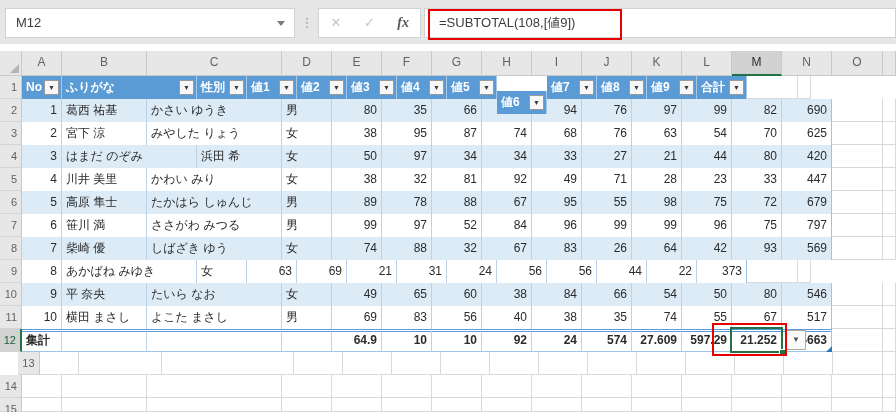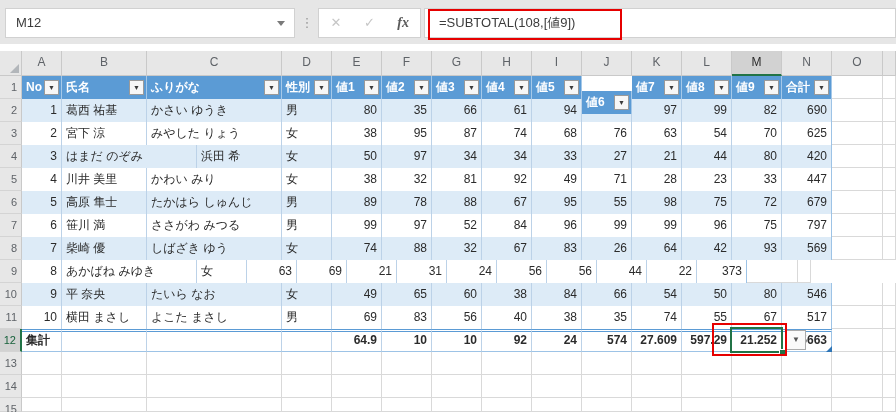--- a/index.html
+++ b/index.html
@@ -111,21 +111,20 @@
         <div class="chdr" style="width: 50px;">K</div>
         <div class="chdr" style="width: 50px;">L</div>
         <div class="chdr sel" style="width: 50px;">M</div>
         <div class="chdr" style="width: 50px;">N</div>
         <div class="chdr" style="width: 51px;">O</div>
         <div class="chdr" style="width: 13px;"></div>
       </div>
       <div class="grow" style="height: 23px;">
         <div class="rhdr">1</div>
         <div class="cell th" style="width: 40px;"><span>No</span><div class="fbtnflt">▼</div></div>
-        <div class="cell th" style="width: 85px;"><span>氏名</span><div class="fbtnflt">▼</div></div>
         <div class="cell th" style="width: 135px;"><span>ふりがな</span><div class="fbtnflt">▼</div></div>
         <div class="cell th" style="width: 50px;"><span>性別</span><div class="fbtnflt">▼</div></div>
         <div class="cell th" style="width: 50px;"><span>値1</span><div class="fbtnflt">▼</div></div>
         <div class="cell th" style="width: 50px;"><span>値2</span><div class="fbtnflt">▼</div></div>
         <div class="cell th" style="width: 50px;"><span>値3</span><div class="fbtnflt">▼</div></div>
         <div class="cell th" style="width: 50px;"><span>値4</span><div class="fbtnflt">▼</div></div>
         <div class="cell th" style="width: 50px;"><span>値5</span><div class="fbtnflt">▼</div></div>
         <div class="cell th" style="width: 50px; margin-top: 15px;"><span>値6</span><div class="fbtnflt">▼</div></div>
         <div class="cell th" style="width: 50px;"><span>値7</span><div class="fbtnflt">▼</div></div>
         <div class="cell th" style="width: 50px;"><span>値8</span><div class="fbtnflt">▼</div></div>
@@ -335,21 +334,21 @@
         <div class="cell tc ar" style="width: 50px;">92</div>
         <div class="cell tc ar" style="width: 50px;">24</div>
         <div class="cell tc ar" style="width: 50px;">574</div>
         <div class="cell tc ar" style="width: 50px;">27.609</div>
         <div class="cell tc ar" style="width: 50px;">597.29</div>
         <div class="cell tc ar" style="width: 50px;">21.252</div>
         <div class="cell tc tedge ar" style="width: 50px;">5663</div>
         <div class="cell gc" style="width: 51px;"></div>
         <div class="cell gc" style="width: 13px;"></div>
       </div>
-      <div class="grow" style="height: 23px;">
+      <div class="grow" style="height: 23px; padding-left: 18px;">
         <div class="rhdr">13</div>
         <div class="cell gc" style="width: 40px;"></div>
         <div class="cell gc" style="width: 85px;"></div>
         <div class="cell gc" style="width: 135px;"></div>
         <div class="cell gc" style="width: 50px;"></div>
         <div class="cell gc" style="width: 50px;"></div>
         <div class="cell gc" style="width: 50px;"></div>
         <div class="cell gc" style="width: 50px;"></div>
         <div class="cell gc" style="width: 50px;"></div>
         <div class="cell gc" style="width: 50px;"></div>

